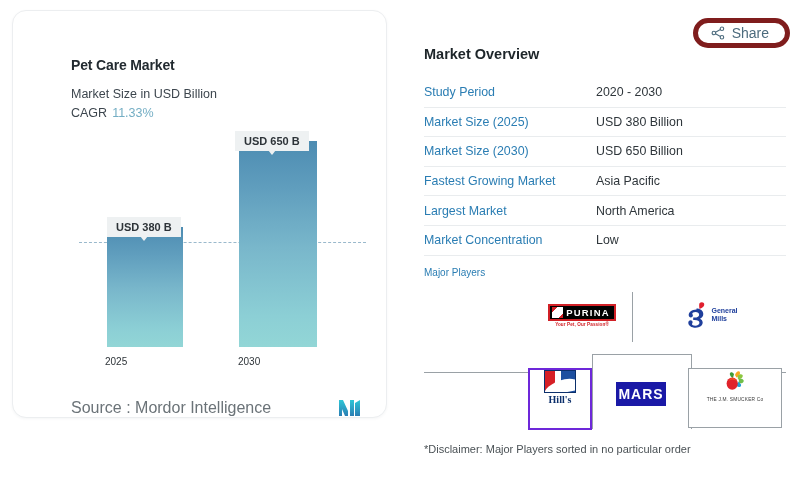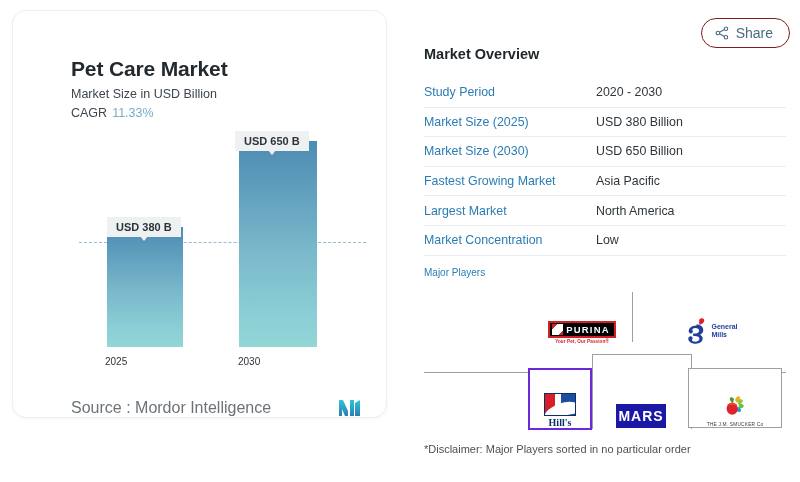--- a/index.html
+++ b/index.html
@@ -32,21 +32,21 @@
     background: #ffffff;
     border: 1px solid #eceef0;
     border-radius: 14px;
     box-sizing: border-box;
     box-shadow: 0 1px 3px rgba(20,40,60,0.045);
   }
   .chart-title {
     position: absolute;
     left: 58px;
     top: 46px;
-    font-size: 21px;
+    font-size: 14px;
     font-weight: bold;
     letter-spacing: -0.15px;
     color: #222a30;
   }
   .chart-subtitle {
     position: absolute;
     left: 58px;
     top: 76px;
     font-size: 12.5px;
     color: #3d464e;
@@ -146,21 +146,21 @@
   
   .share-btn {
     position: absolute;
     right: 10px;
     top: 18px;
     height: 30px;
     display: flex;
     align-items: center;
     gap: 7px;
     padding: 0 16px 0 13px;
-    border: 1px solid #7f1d1d;
+    border: 5px solid #7f1d1d;
     border-radius: 16px;
     background: #ffffff;
     color: #4c6b7d;
     font-size: 14px;
     box-sizing: border-box;
     cursor: pointer;
   }
 
   .overview {
     position: absolute;
@@ -212,21 +212,21 @@
   .lg-hline {
     position: absolute; left: 0; top: 80px; width: 362px; height: 1px;
     background: #9aa1a6;
   }
   .lg-center-box {
     position: absolute; left: 168px; top: 62px; width: 98px; height: 74px;
     border: 1px solid #9aa1a6; border-bottom: none; background: #ffffff;
   }
   .lg-cell {
     position: absolute;
-    display: flex; align-items: flex-end; justify-content: center;
+    display: flex; align-items: flex-start; justify-content: center;
   }
   .cell-purina  { left: 110px; top: 12px;  width: 96px; height: 40px; }
   .cell-genmill { left: 240px; top: 10px;  width: 96px; height: 42px; }
   .cell-hills   { left: 104px; top: 76px;  width: 60px; height: 58px; border: 2px solid #6d28d9; background: #fff; }
   .cell-mars    { left: 168px; top: 62px;  width: 98px; height: 74px; }
   .cell-smucker { left: 264px; top: 76px;  width: 92px; height: 58px; border: 1px solid #9aa1a6; background: #fff; }
 
   
   .purina-wrap { text-align: center; }
   .purina-bar {
@@ -273,20 +273,21 @@
   .hills-word {
     margin-top: 1px; font-size: 10px; font-weight: bold; color: #0b2f6b;
     font-family: "Liberation Serif", serif;
   }
 
   
   .mars-box {
     background: #1a19a6; color: #fff;
     padding: 4px 2px; font-size: 14px; font-weight: bold; letter-spacing: 1px;
     font-family: "Liberation Sans", sans-serif;
+    margin-top: 28px;
   }
 
   
   .smu-wrap { text-align: center; }
   .smu-word { font-size: 4.8px; letter-spacing: 0.2px; color: #3a3a3a; white-space: nowrap; }
 
   .disclaimer {
     position: absolute;
     left: 424px;
     top: 443px;

